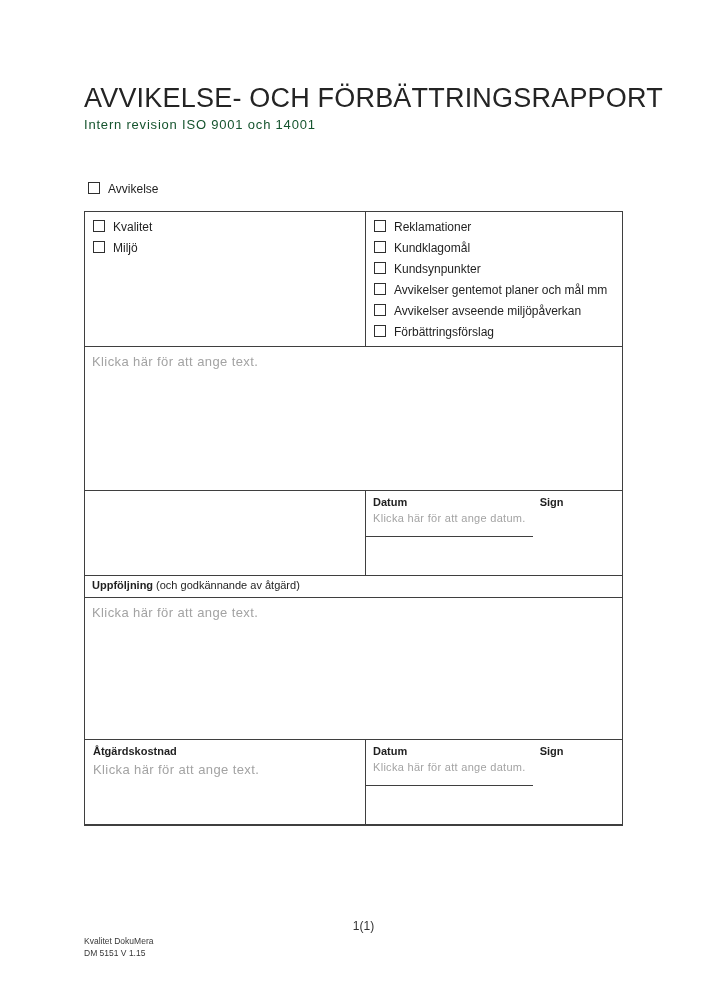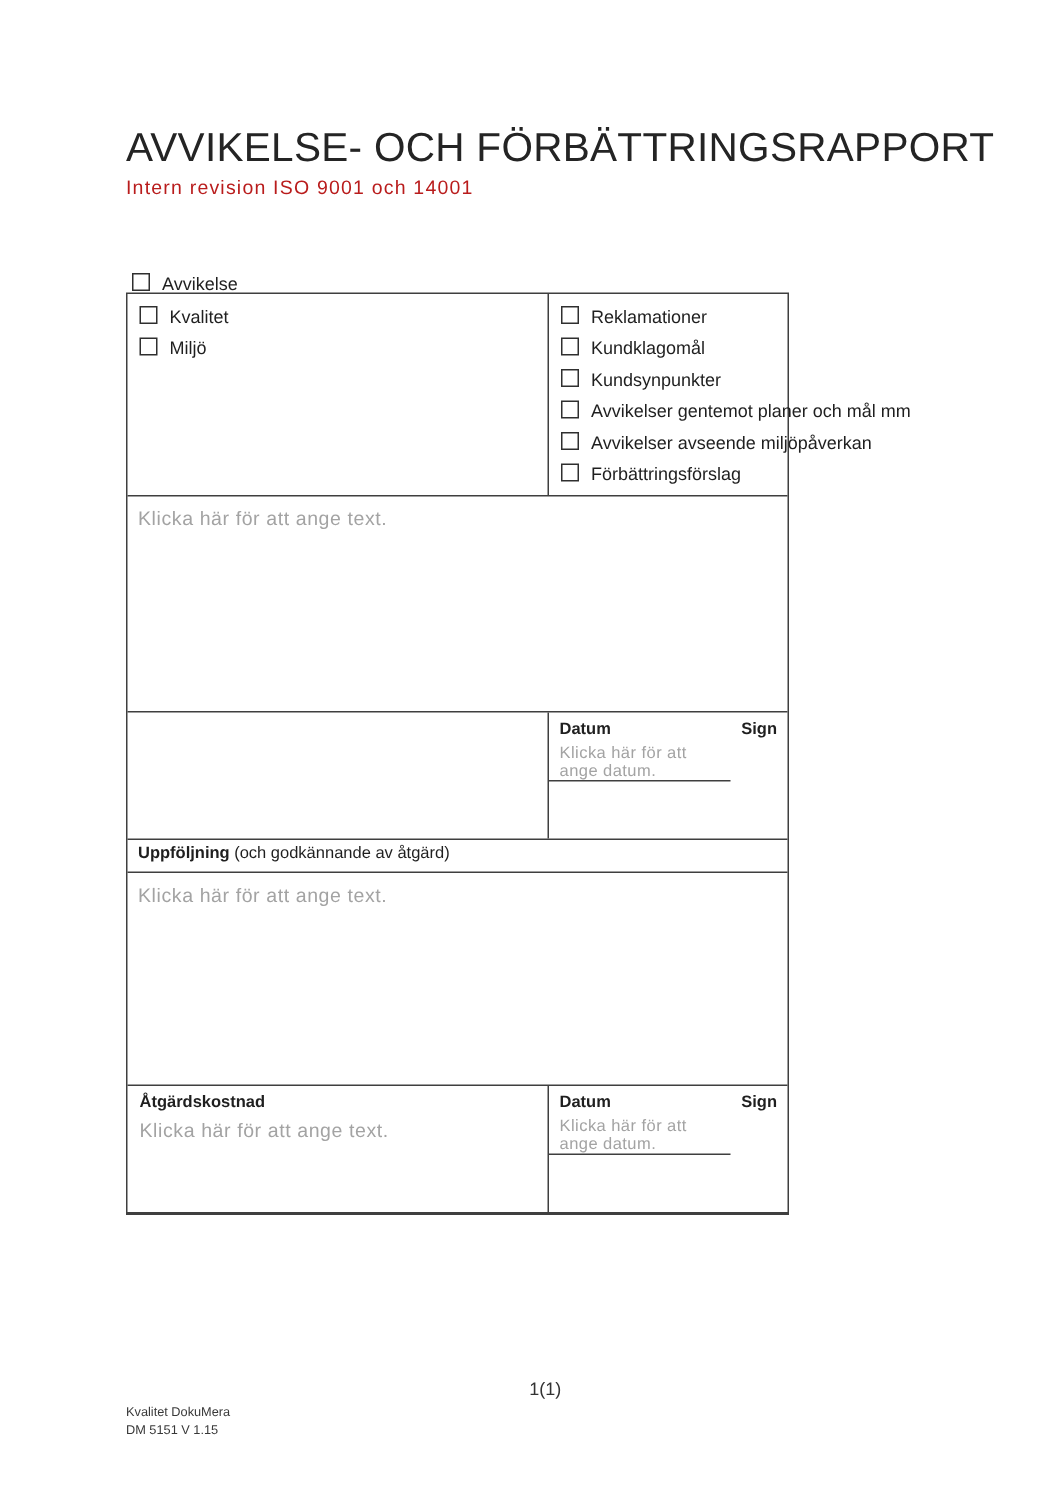--- a/index.html
+++ b/index.html
@@ -8,33 +8,33 @@
     margin:0 auto; font-family:"Liberation Sans", sans-serif;
     color:var(--text, #1f1f1f); overflow:hidden;padding-left:20px;
   }
   .title {
     position:absolute; left:84px; top:83px; margin:0;
     font-size:27px; font-weight:400; letter-spacing:0.2px;
     color:#242424; white-space:nowrap;
   }
   .subtitle {
     position:absolute; left:84px; top:117px;
-    font-size:13px; letter-spacing:0.8px; color:#b91c1c;
+    font-size:13px; letter-spacing:0.8px; color:#14532d;
   }
   .cb {
     display:inline-block; width:10px; height:10px;
     border:1px solid #2f2f2f; background:#fff;
     margin-right:8px; vertical-align:-1px; flex:none;
   }
   .cb-item { font-size:12px; line-height:21px; white-space:nowrap; }
   .type-av { position:absolute; left:88px; top:179px; }
   .type-fo { position:absolute; left:371px; top:179px;margin-top:37px; }
 
   .form-table {
-    position:absolute; left:84px; top:195px; width:442px;
+    position:absolute; left:84px; top:211px; width:539px;
     border:1px solid var(--border, #3f3f3f); border-bottom-width:2px;
     box-sizing:border-box; font-size:12px; background:#fff;
   }
   .row { box-sizing:border-box; }
   .row + .row { border-top:1px solid var(--border, #3f3f3f); }
   .row-cats { display:flex; height:134px; }
   .cell-left {
     width:281px; border-right:1px solid var(--border, #3f3f3f);
     box-sizing:border-box; padding:5px 8px; flex:none;
   }

